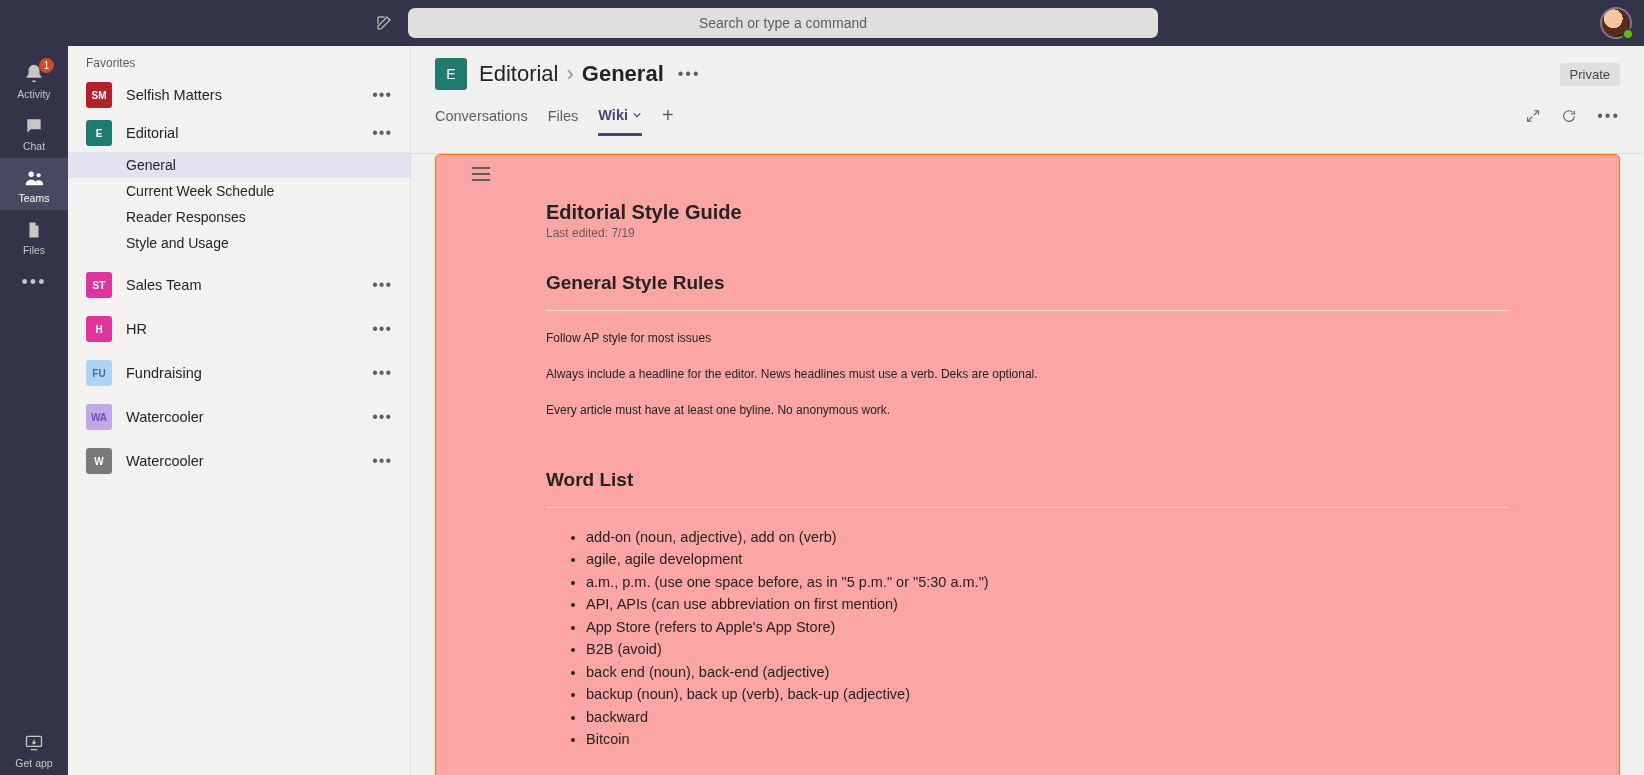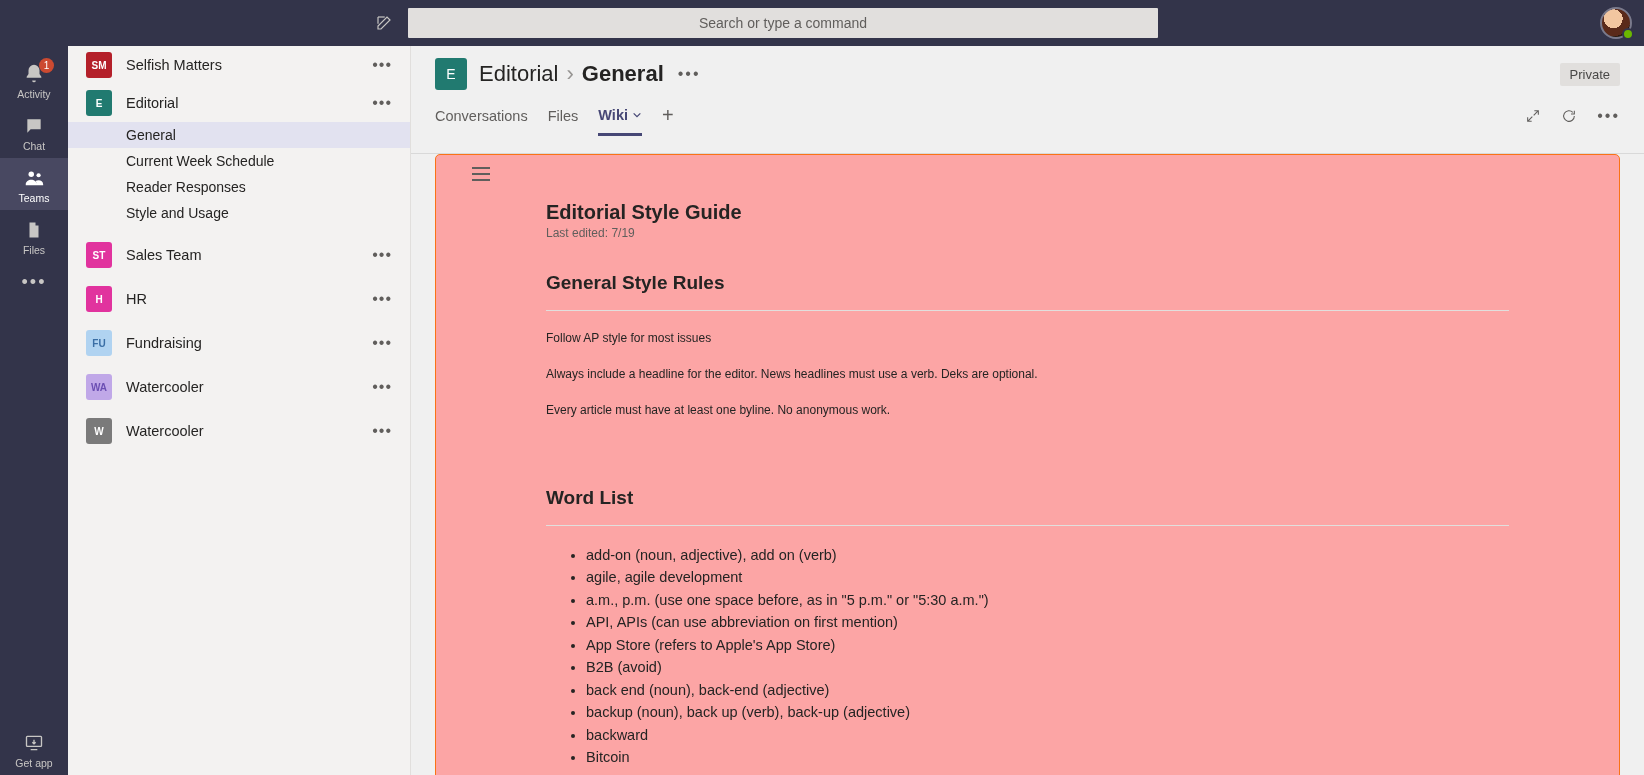--- a/index.html
+++ b/index.html
@@ -2,21 +2,21 @@
 <html><head>
 <meta charset="utf-8">
 <style>
 * { margin: 0; padding: 0; box-sizing: border-box; font-family: "Segoe UI", -apple-system, BlinkMacSystemFont, sans-serif; }
 html, body { width: 100%; height: 100%; overflow: hidden; }
 body { display: flex; flex-direction: column; background: #f0f0f0; }
 
 
 .topbar { height: 46px; background: #33344a; display: flex; align-items: center; padding: 0 12px; position: relative; }
 .topbar .compose { color: #c8c6c4; width: 32px; height: 32px; display: flex; align-items: center; justify-content: center; margin-left: 356px; }
-.topbar .search { flex: 0 0 750px; margin-left: 8px; height: 30px; background: #e1dfdd; border-radius: 1px; display: flex; align-items: center; justify-content: center; color: #605e5c; font-size: 14px; }
+.topbar .search { flex: 0 0 750px; margin-left: 8px; height: 30px; background: #e1dfdd; border-radius: 7px; display: flex; align-items: center; justify-content: center; color: #605e5c; font-size: 14px; }
 .topbar .avatar { position: absolute; right: 12px; width: 32px; height: 32px; border-radius: 50%; background: radial-gradient(circle at 40% 35%, #f2c6a0 0 38%, #5a2a1a 38% 70%, #2a1a10 70% 100%); border: 2px solid #7a7a8c; }
 .topbar .presence { position: absolute; right: 10px; bottom: 6px; width: 12px; height: 12px; background: #6bb700; border: 2px solid #33344a; border-radius: 50%; }
 
 
 .main { flex: 1; display: flex; min-height: 0; }
 
 
 .rail { width: 68px; background: #33344a; display: flex; flex-direction: column; align-items: center; padding-top: 8px; color: #c8c6c4; }
 .rail .item { width: 68px; display: flex; flex-direction: column; align-items: center; justify-content: center; padding: 8px 0 6px; font-size: 10.5px; cursor: pointer; position: relative; }
 .rail .item .icon { width: 24px; height: 24px; display: flex; align-items: center; justify-content: center; font-size: 20px; margin-bottom: 2px; }
@@ -135,20 +135,21 @@
         <svg width="20" height="20" viewBox="0 0 24 24" fill="none" stroke="currentColor" stroke-width="1.6">
             <rect x="3" y="4" width="18" height="12" rx="1"></rect>
             <path d="M12 8v5m-2-2l2 2 2-2M8 20h8"></path>
           </svg>
       </div>
       <span>Get app</span>
     </div>
   </div>
 
   <div class="teamlist">
+    <div class="section-label">Favorites</div>
 
     <div class="team">
       <div class="tile" style="background:#b4202a">SM</div>
       <div class="name">Selfish Matters</div>
       <div class="dots">•••</div>
     </div>
 
     <div class="team">
       <div class="tile" style="background:#217a70">E</div>
       <div class="name">Editorial</div>
@@ -236,21 +237,21 @@
         </div>
         <div class="wiki-body">
           <h1>Editorial Style Guide</h1>
           <div class="meta">Last edited: 7/19</div>
 
           <h2>General Style Rules</h2>
           <p>Follow AP style for most issues</p>
           <p>Always include a headline for the editor. News headlines must use a verb. Deks are optional.</p>
           <p>Every article must have at least one byline. No anonymous work.</p>
 
-          <h2 style="margin-top:68px">Word List</h2>
+          <h2 style="margin-top:50px">Word List</h2>
           <ul>
             <li>add-on (noun, adjective), add on (verb)</li>
             <li>agile, agile development</li>
             <li>a.m., p.m. (use one space before, as in "5 p.m." or "5:30 a.m.")</li>
             <li>API, APIs (can use abbreviation on first mention)</li>
             <li>App Store (refers to Apple's App Store)</li>
             <li>B2B (avoid)</li>
             <li>back end (noun), back-end (adjective)</li>
             <li>backup (noun), back up (verb), back-up (adjective)</li>
             <li>backward</li>

